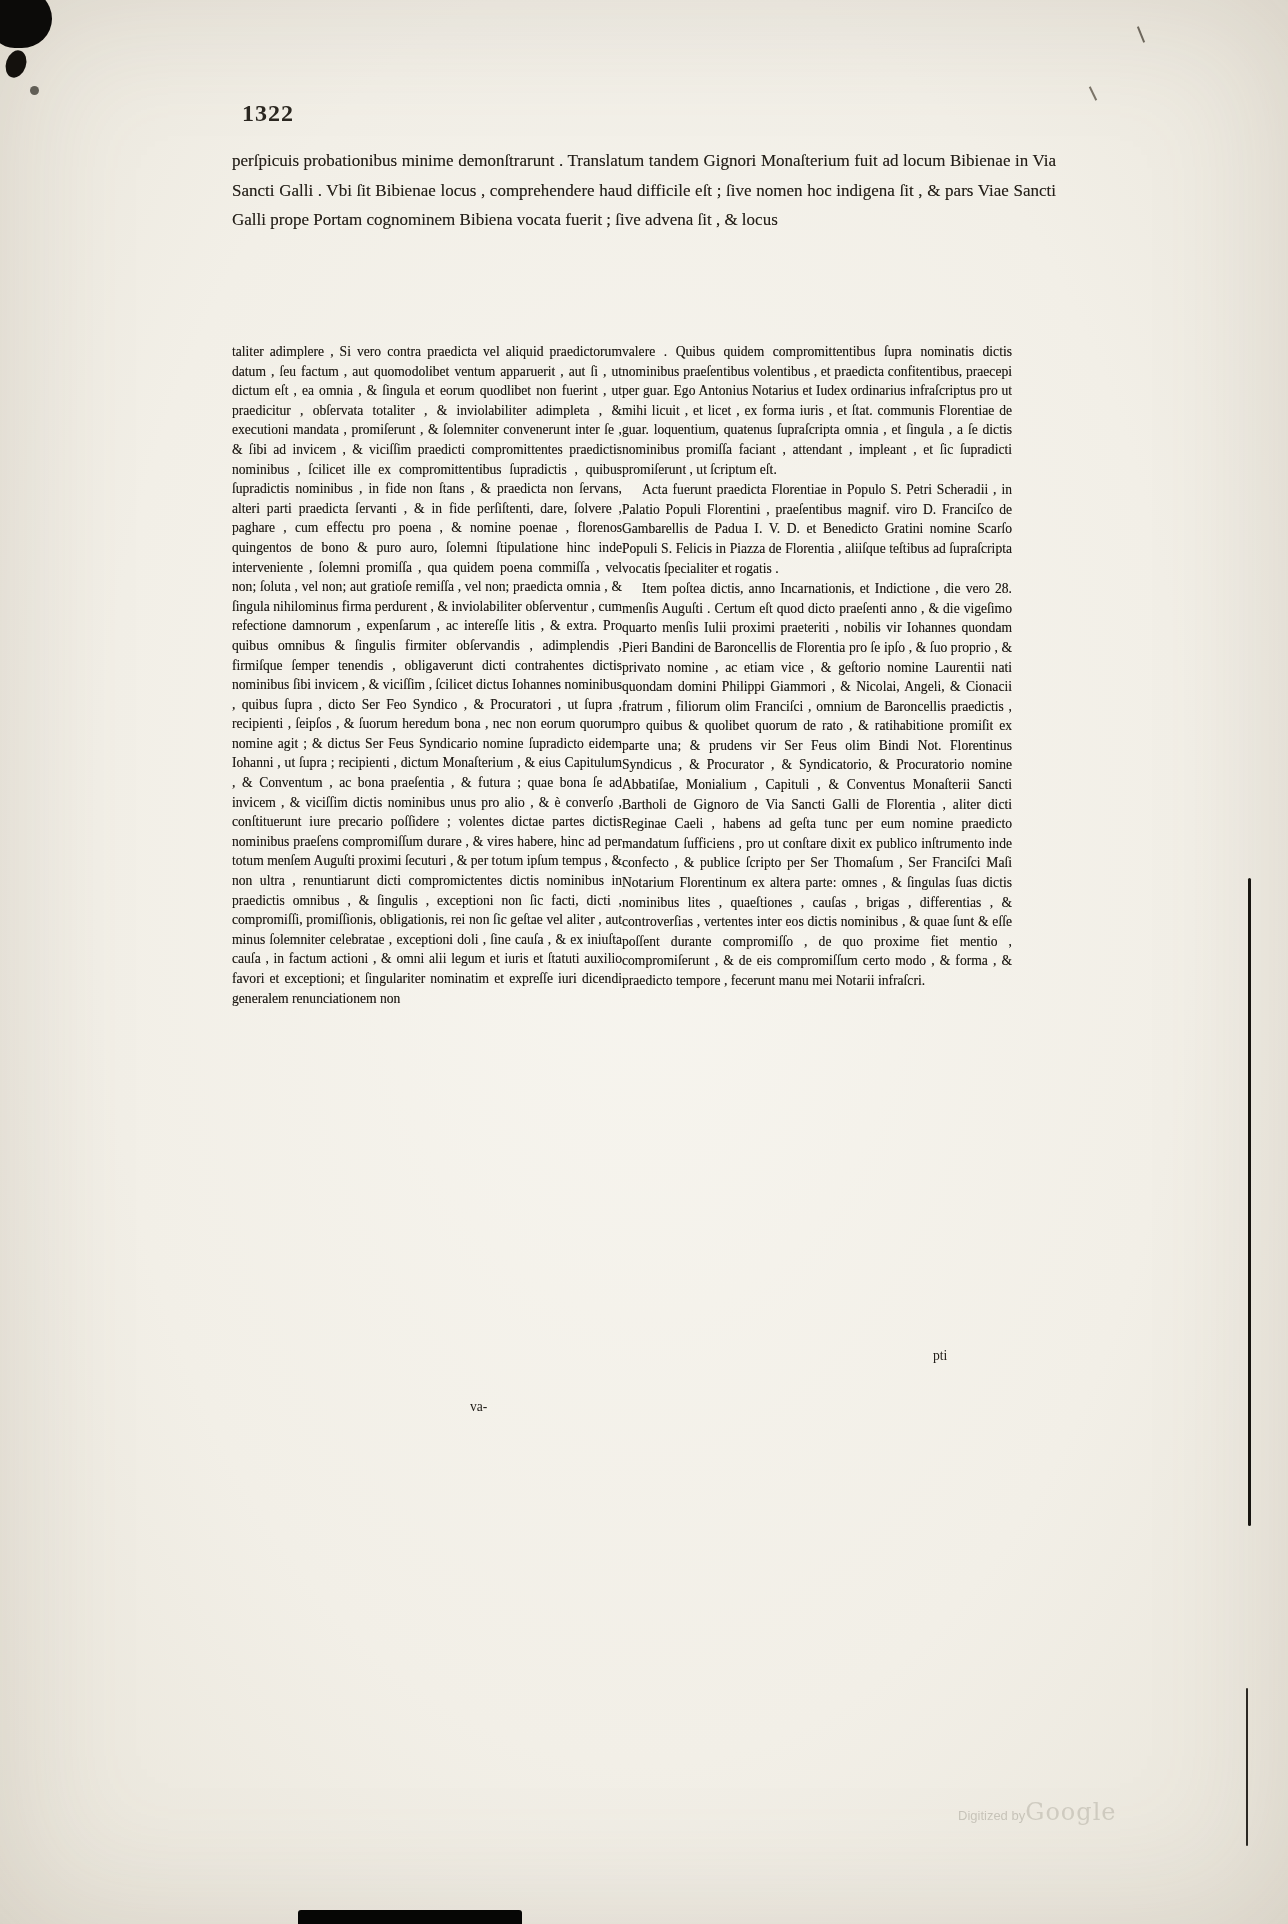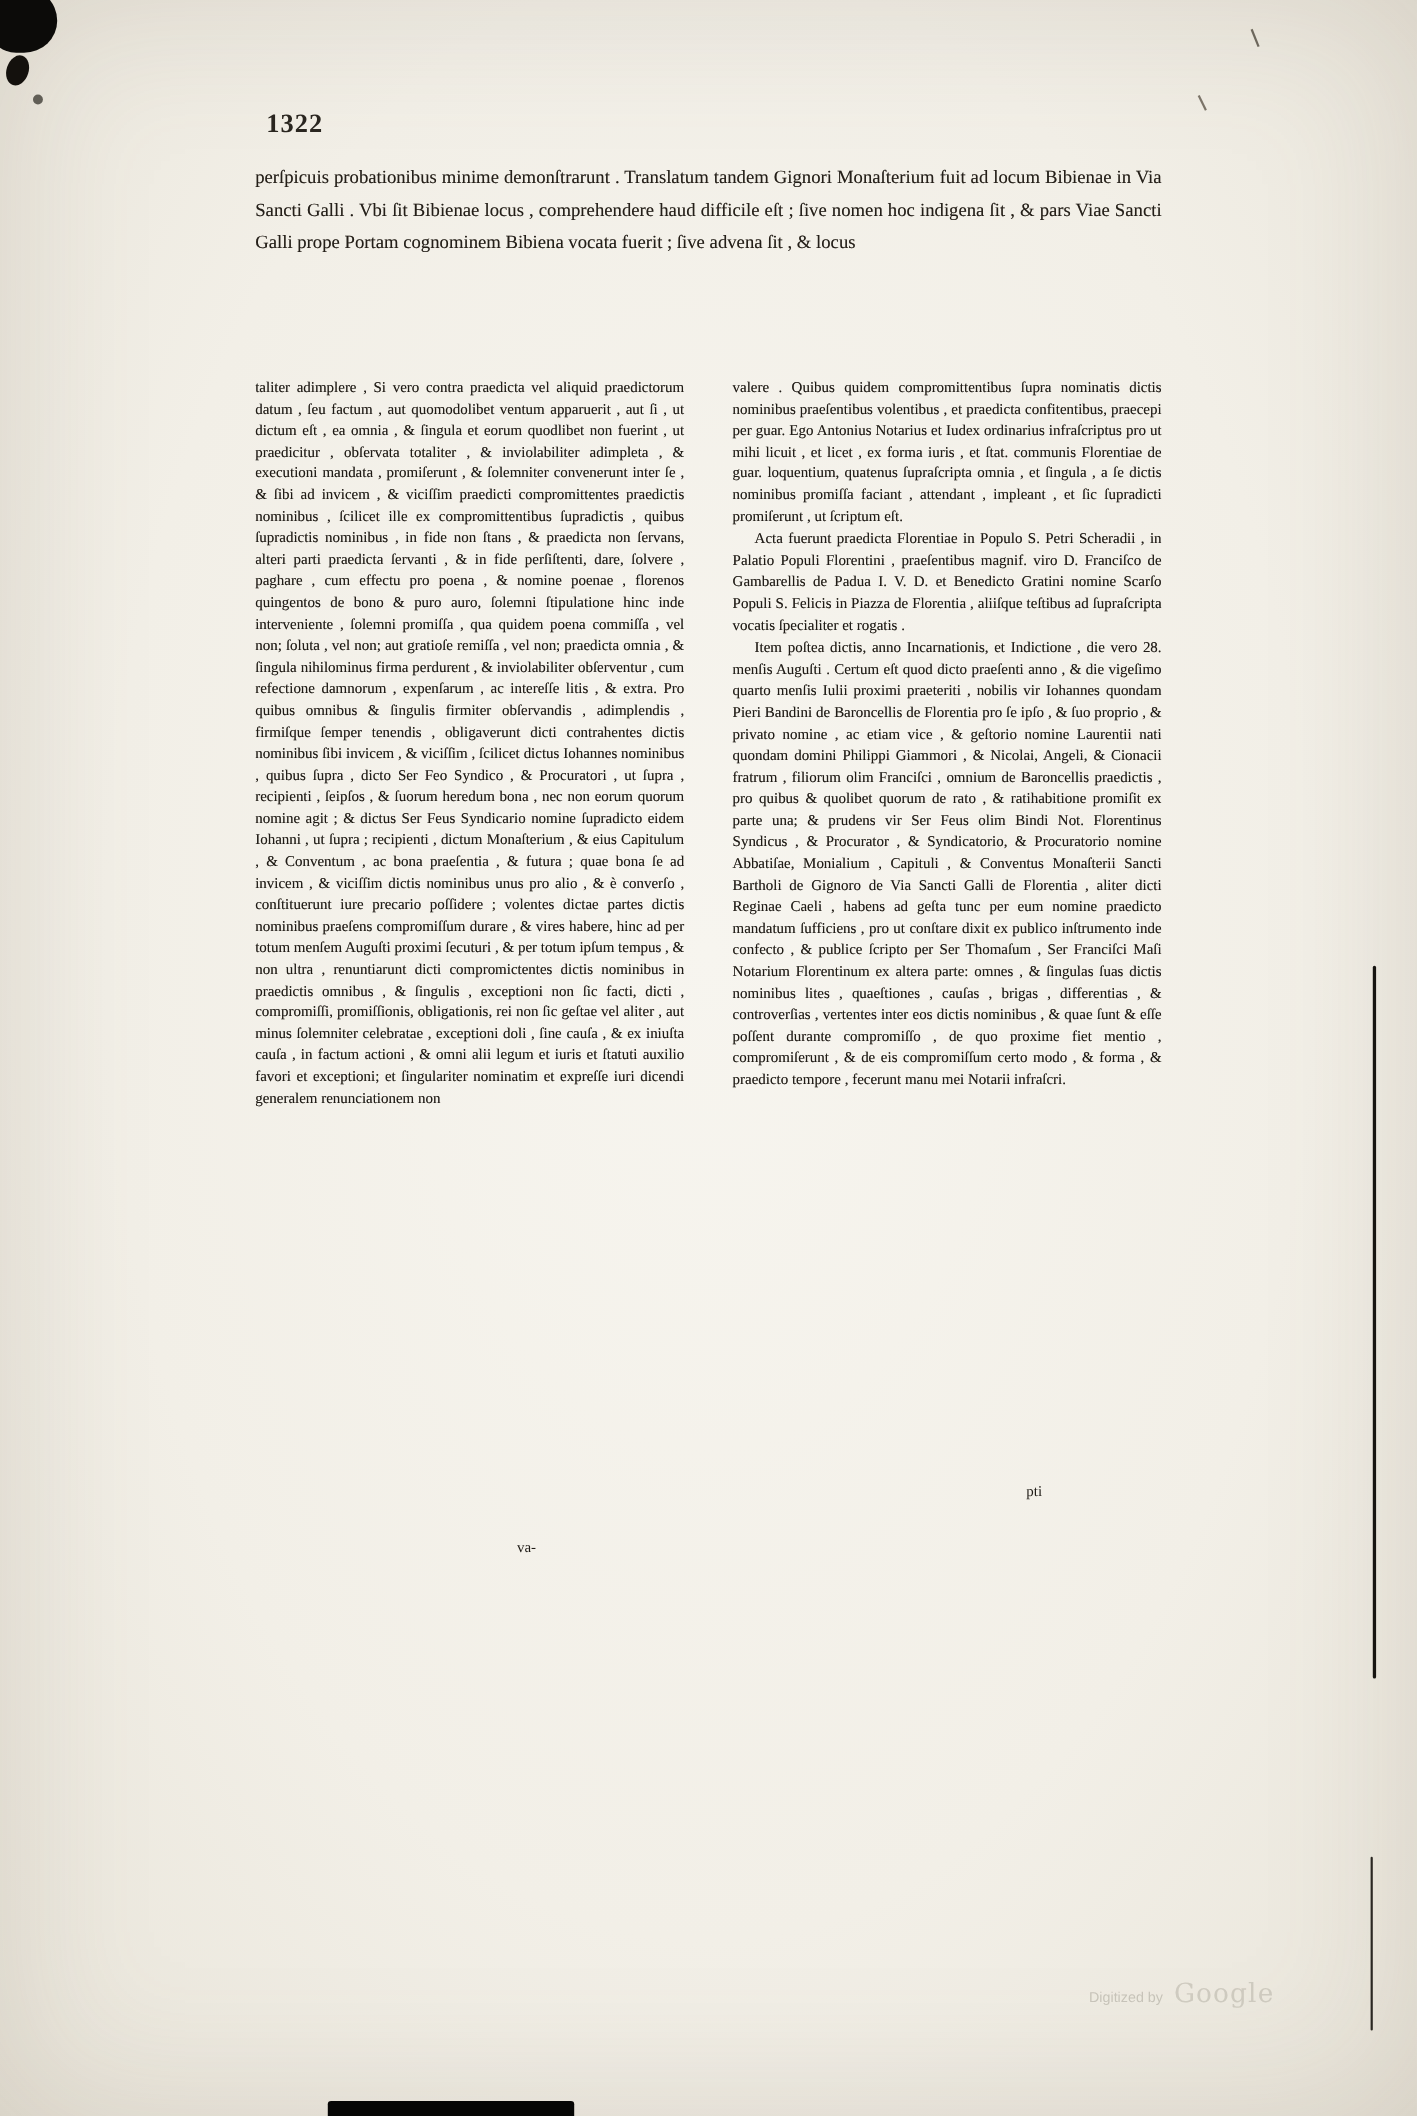--- a/index.html
+++ b/index.html
@@ -43,21 +43,21 @@
   }
   .intro-catchword {
     position:absolute; left:232px; top:296px; width:824px;
     text-align:right; padding-right:14px; box-sizing:border-box;
     font-size:21.5px; font-weight:bold; color:#241f19;
   }
 
   
   .columns {
     position:absolute; left:232px; top:342px; width:824px; height:1022px;
-    display:flex; gap:44px;
+    display:flex; 
     overflow:hidden;
   }
   .col {
     width:390px;
     font-size:13.6px; line-height:19.6px;
     text-align:justify;
     color:#1f1b16;
     text-shadow:0 0 0.4px rgba(30,24,16,0.5);
   }
   .col p { margin:0; }
@@ -77,22 +77,22 @@
   .blot2 { left:6px; top:50px; width:20px; height:28px; background:#14110d; border-radius:50%; transform:rotate(18deg); }
   .blot3 { left:30px; top:86px; width:9px; height:9px; background:#2a261f; border-radius:50%; opacity:.7; }
   .slash1 { left:1140px; top:26px; width:2px; height:17px; background:#6d675c; transform:rotate(-22deg); }
   .slash2 { left:1092px; top:86px; width:2px; height:15px; background:#7b7468; transform:rotate(-26deg); }
   .edge-line1 { left:1248px; top:878px; width:3px; height:648px; background:#171511; border-radius:2px; }
   .edge-line2 { left:1246px; top:1688px; width:2px; height:158px; background:#2b2823; border-radius:2px; }
   .bottom-bar { left:298px; top:1910px; width:224px; height:14px; background:#060605; border-radius:3px 3px 0 0; }
 
   
   .watermark {
-    position:absolute; left:990px; top:1798px; width:260px;
-    display:flex; align-items:baseline; gap:10px;
+    position:absolute; left:958px; top:1798px; width:260px;
+    display:flex; align-items:baseline; 
     opacity:0.55;
   }
   .watermark .wm-prefix {
     font-family:"Liberation Sans","DejaVu Sans",sans-serif;
     font-size:13px; color:#a8a499;
   }
   .watermark .wm-brand {
     font-family:"DejaVu Serif","Liberation Serif",serif;
     font-size:24px; color:#b7b3a7; letter-spacing:1px;
   }

